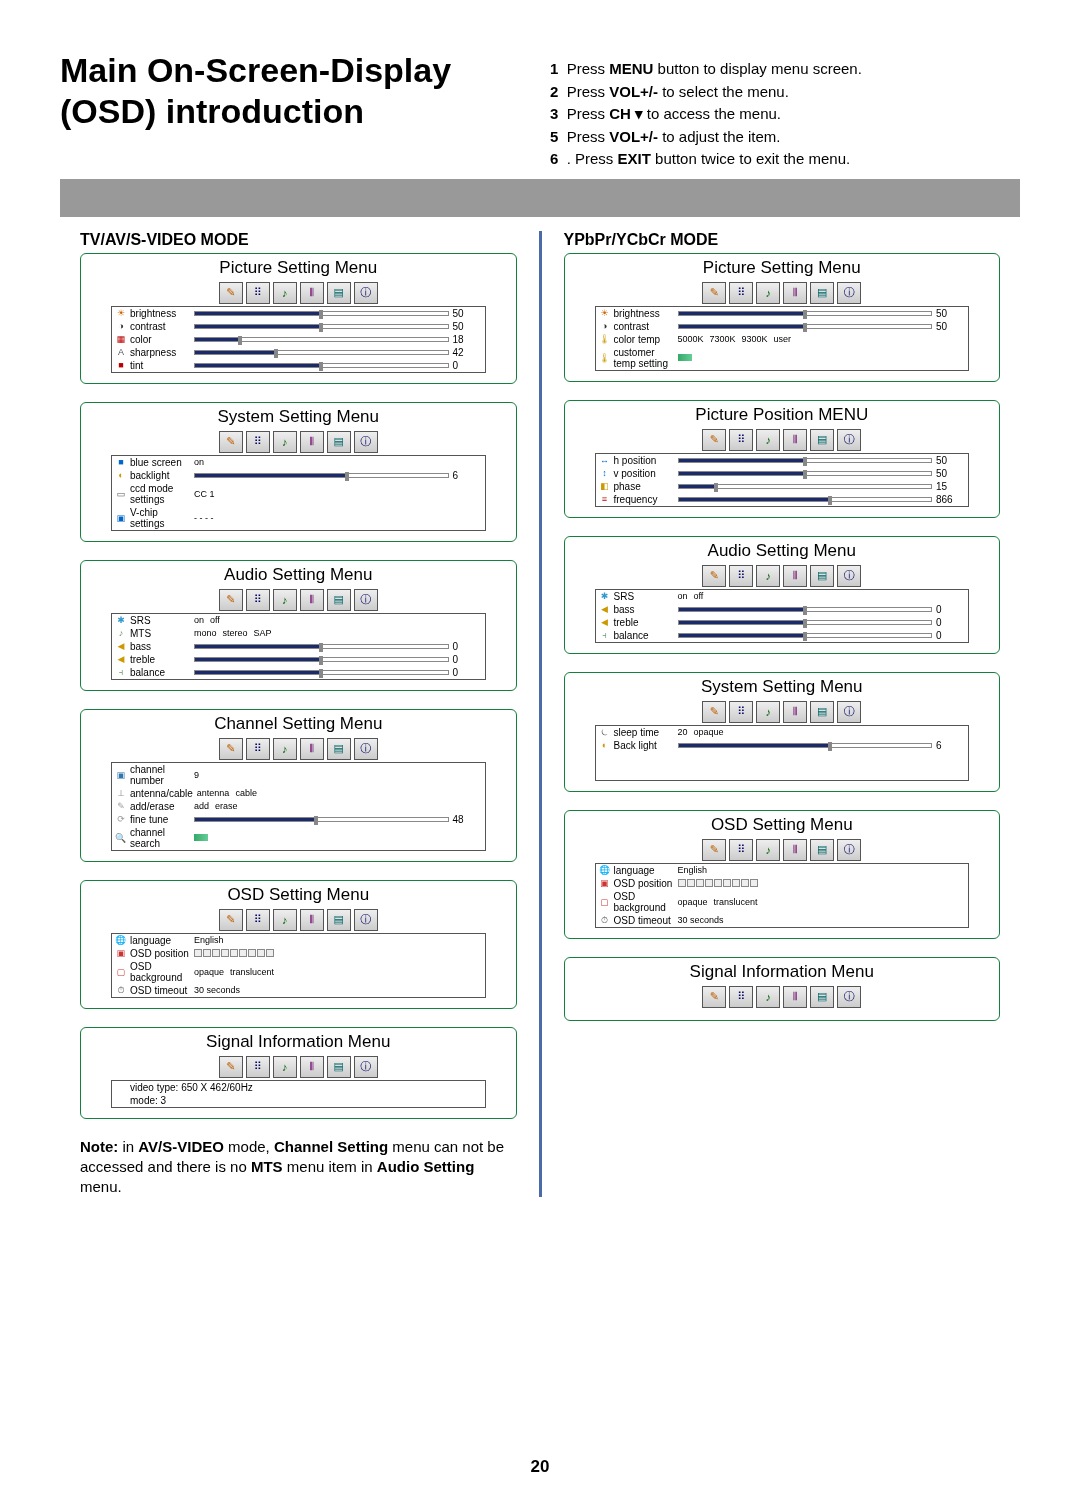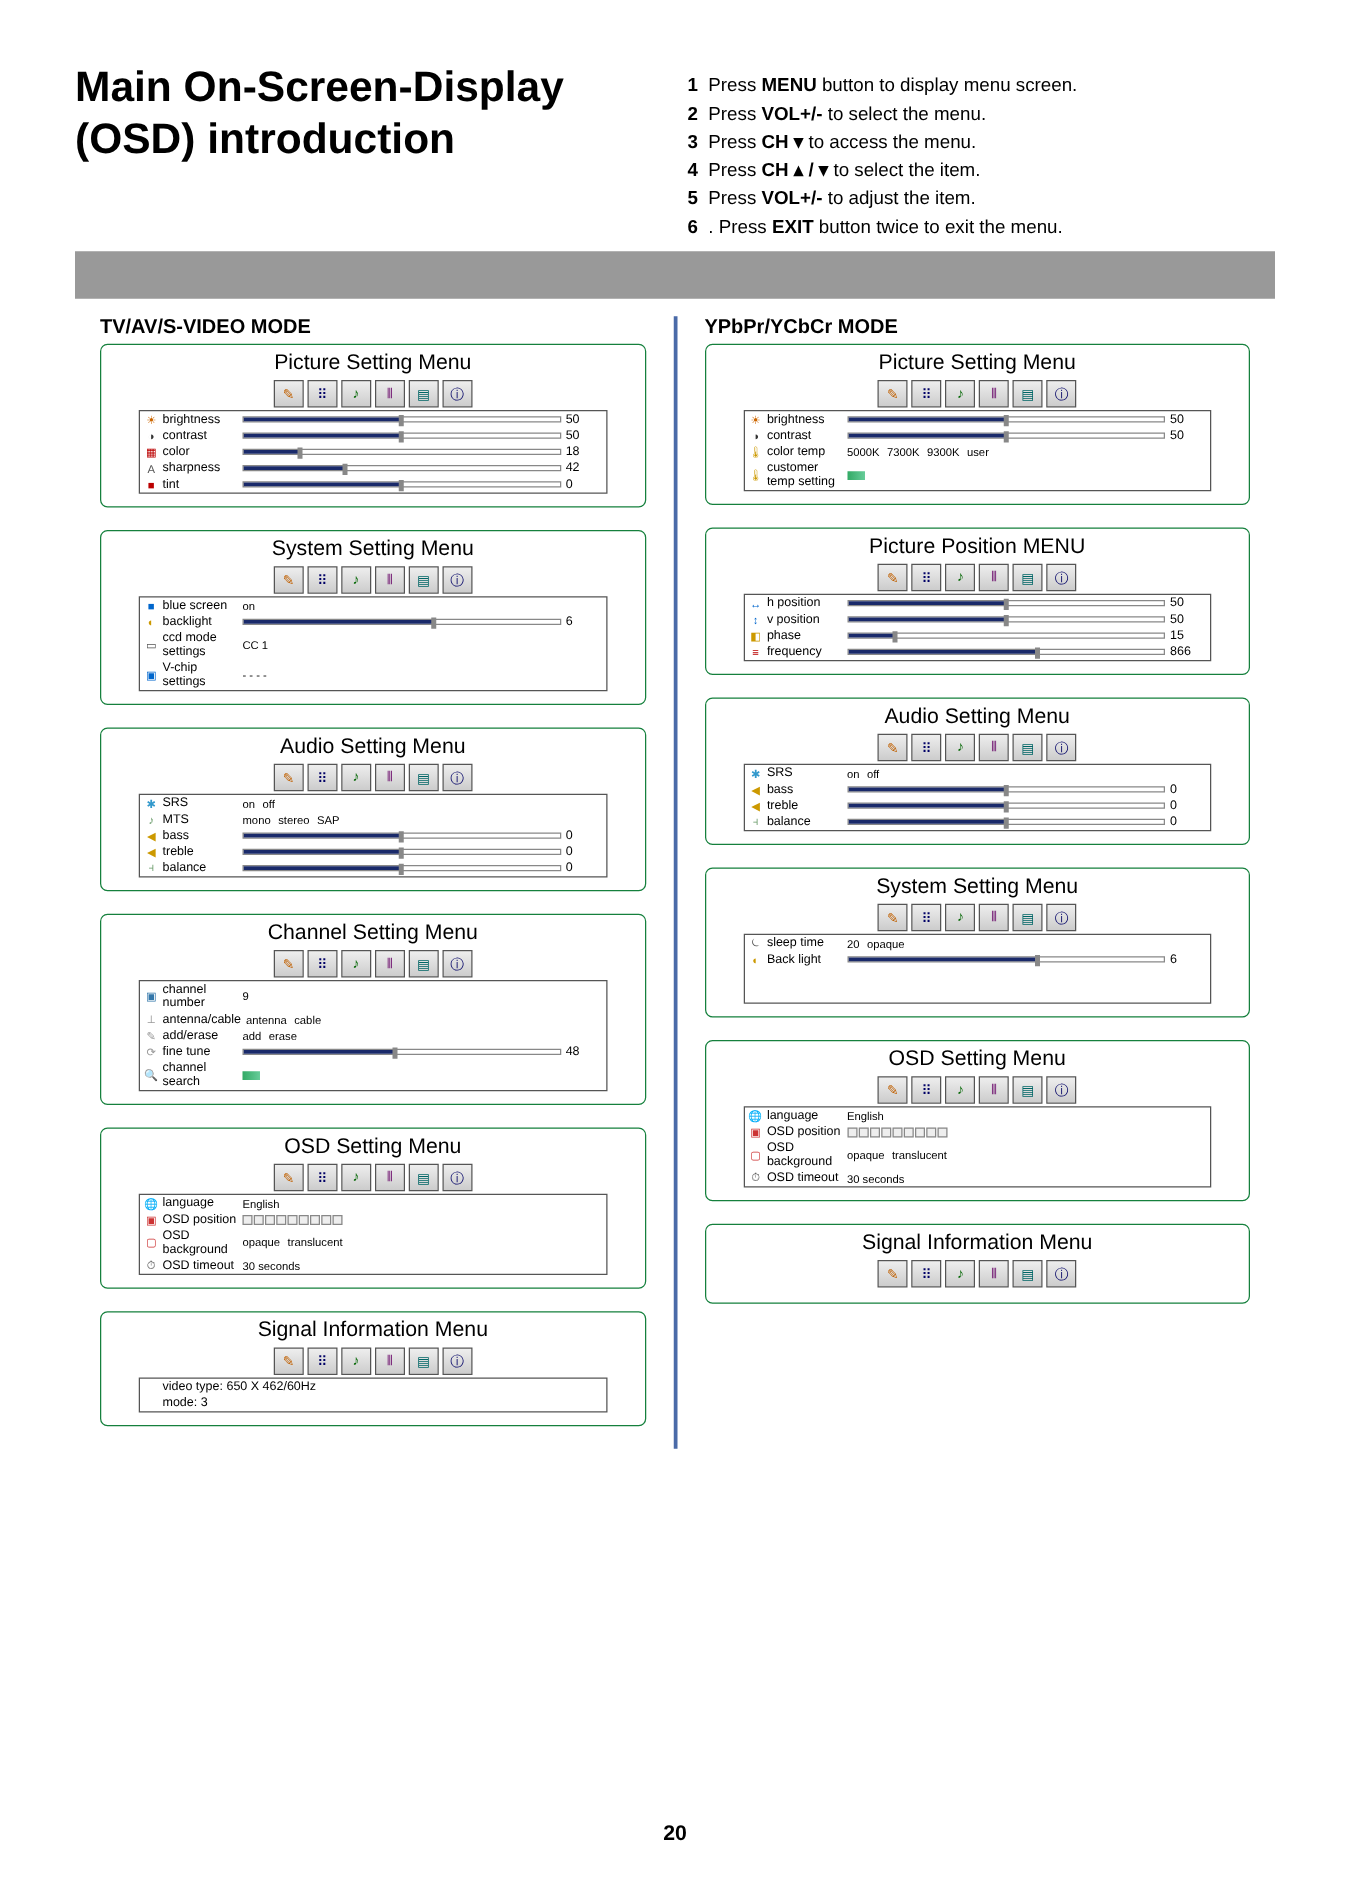--- a/index.html
+++ b/index.html
@@ -147,21 +147,20 @@
 <body>
 
 <div class="header">
   <div class="title-block">
     <h1 class="page-title">Main On-Screen-Display (OSD) introduction</h1>
   </div>
   <div class="instructions" id="instr">
       <div><b>1</b>&nbsp;&nbsp;Press <b>MENU</b> button to display menu screen.</div>
       <div><b>2</b>&nbsp;&nbsp;Press <b>VOL+/-</b> to select the menu.</div>
       <div><b>3</b>&nbsp;&nbsp;Press <b>CH ▾</b> to access the menu.</div>
-      <div><b>4</b>&nbsp;&nbsp;Press <b>CH ▴ / ▾</b>   to select the item.</div>
       <div><b>5</b>&nbsp;&nbsp;Press <b>VOL+/-</b> to adjust the item.</div>
       <div><b>6</b>&nbsp;&nbsp;. Press <b>EXIT</b> button twice to exit the menu.</div>
     </div>
 </div>
 <div class="gray-bar"></div>
 
 <div class="columns">
   <div class="col" id="col-left">
       <div class="mode-heading">TV/AV/S-VIDEO MODE</div>
       <div class="panel">
@@ -436,20 +435,21 @@
           <div class="osd-row">
             <span class="row-icon"></span>
             <span class="row-label" style="flex: 1 1 0%;">video type: 650 X 462/60Hz</span>
           </div>
           <div class="osd-row">
             <span class="row-icon"></span>
             <span class="row-label" style="flex: 1 1 0%;">mode:       3</span>
           </div>
         </div>
       </div>
+      <div class="note"><b>Note:</b> in <b>AV/S-VIDEO</b> mode, <b>Channel Setting</b> menu can not be accessed and there is no <b>MTS</b> menu item in <b>Audio Setting</b> menu.</div>
     </div>
   <div class="vdivider"></div>
   <div class="col" id="col-right">
       <div class="mode-heading">YPbPr/YCbCr MODE</div>
       <div class="panel">
         <div class="panel-title">Picture Setting Menu</div>
         <div class="icon-row">
           <div class="osd-icon c1">✎</div>
           <div class="osd-icon c2">⠿</div>
           <div class="osd-icon c3">♪</div>

